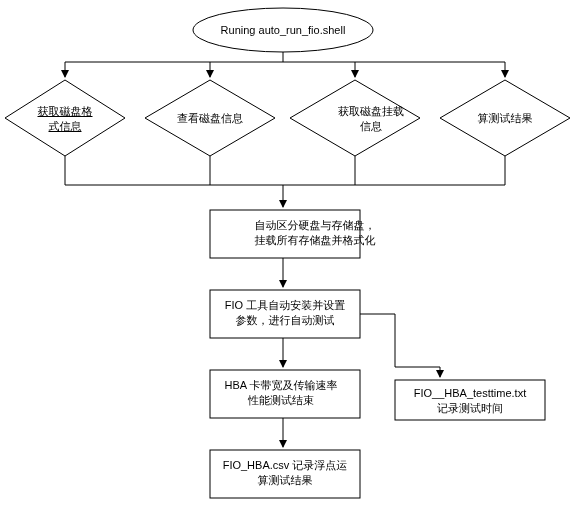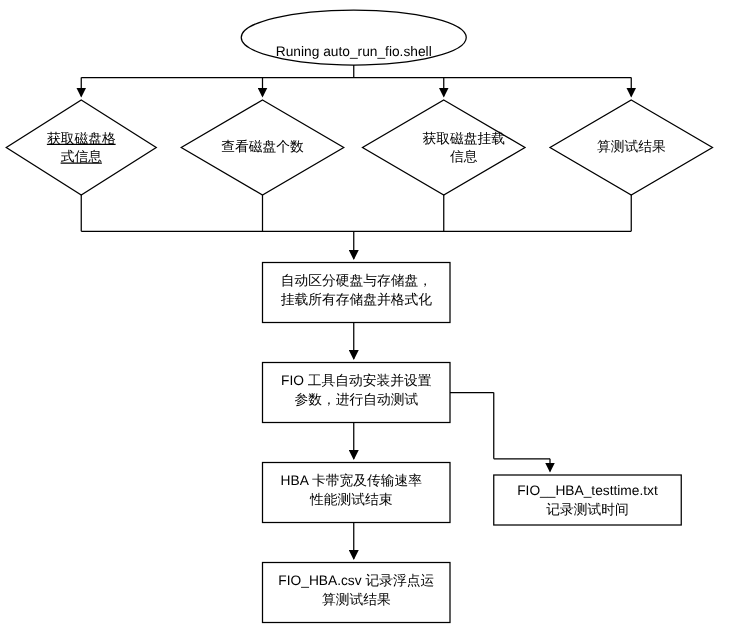--- a/index.html
+++ b/index.html
@@ -64,24 +64,24 @@
   <line x1="440" y1="367" x2="440" y2="377" stroke="#000" marker-end="url(#arrow)"></line>
 
   <rect x="210" y="370" width="150" height="48" fill="#fff" stroke="#000"></rect>
   <line x1="283" y1="418" x2="283" y2="447" stroke="#000" marker-end="url(#arrow)"></line>
 
   <rect x="395" y="380" width="150" height="40" fill="#fff" stroke="#000"></rect>
 
   <rect x="210" y="450" width="150" height="48" fill="#fff" stroke="#000"></rect>
 </svg>
 
-<div class="label" style="left:193px; top:23px; width:180px;margin-top:12px;">Runing auto_run_fio.shell</div>
+<div class="label" style="left:193px; top:23px; width:180px;">Runing auto_run_fio.shell</div>
 
 <div class="label" style="left:20px; top:104px; width:90px;text-decoration:underline;">获取磁盘格<br>式信息</div>
-<div class="label" style="left:160px; top:111px; width:100px;">查看磁盘个数</div>
+<div class="label" style="left:160px; top:111px; width:100px;">查看磁盘信息</div>
 <div class="label" style="left:321px; top:104px; width:100px;">获取磁盘挂载<br>信息</div>
 <div class="label" style="left:455px; top:111px; width:100px;">算测试结果</div>
 
-<div class="label" style="left:212px; top:218px; width:146px;">自动区分硬盘与存储盘，<br>挂载所有存储盘并格式化</div>
+<div class="label" style="left:212px; top:218px; width:146px;padding-left:30px;">自动区分硬盘与存储盘，<br>挂载所有存储盘并格式化</div>
 <div class="label" style="left:212px; top:298px; width:146px;">FIO 工具自动安装并设置<br>参数，进行自动测试</div>
 <div class="label" style="left:212px; top:378px; width:138px;">HBA 卡带宽及传输速率<br>性能测试结束</div>
 <div class="label" style="left:397px; top:386px; width:146px;">FIO__HBA_testtime.txt<br>记录测试时间</div>
 <div class="label" style="left:212px; top:458px; width:146px;">FIO_HBA.csv 记录浮点运<br>算测试结果</div>
 
 </body></html>

